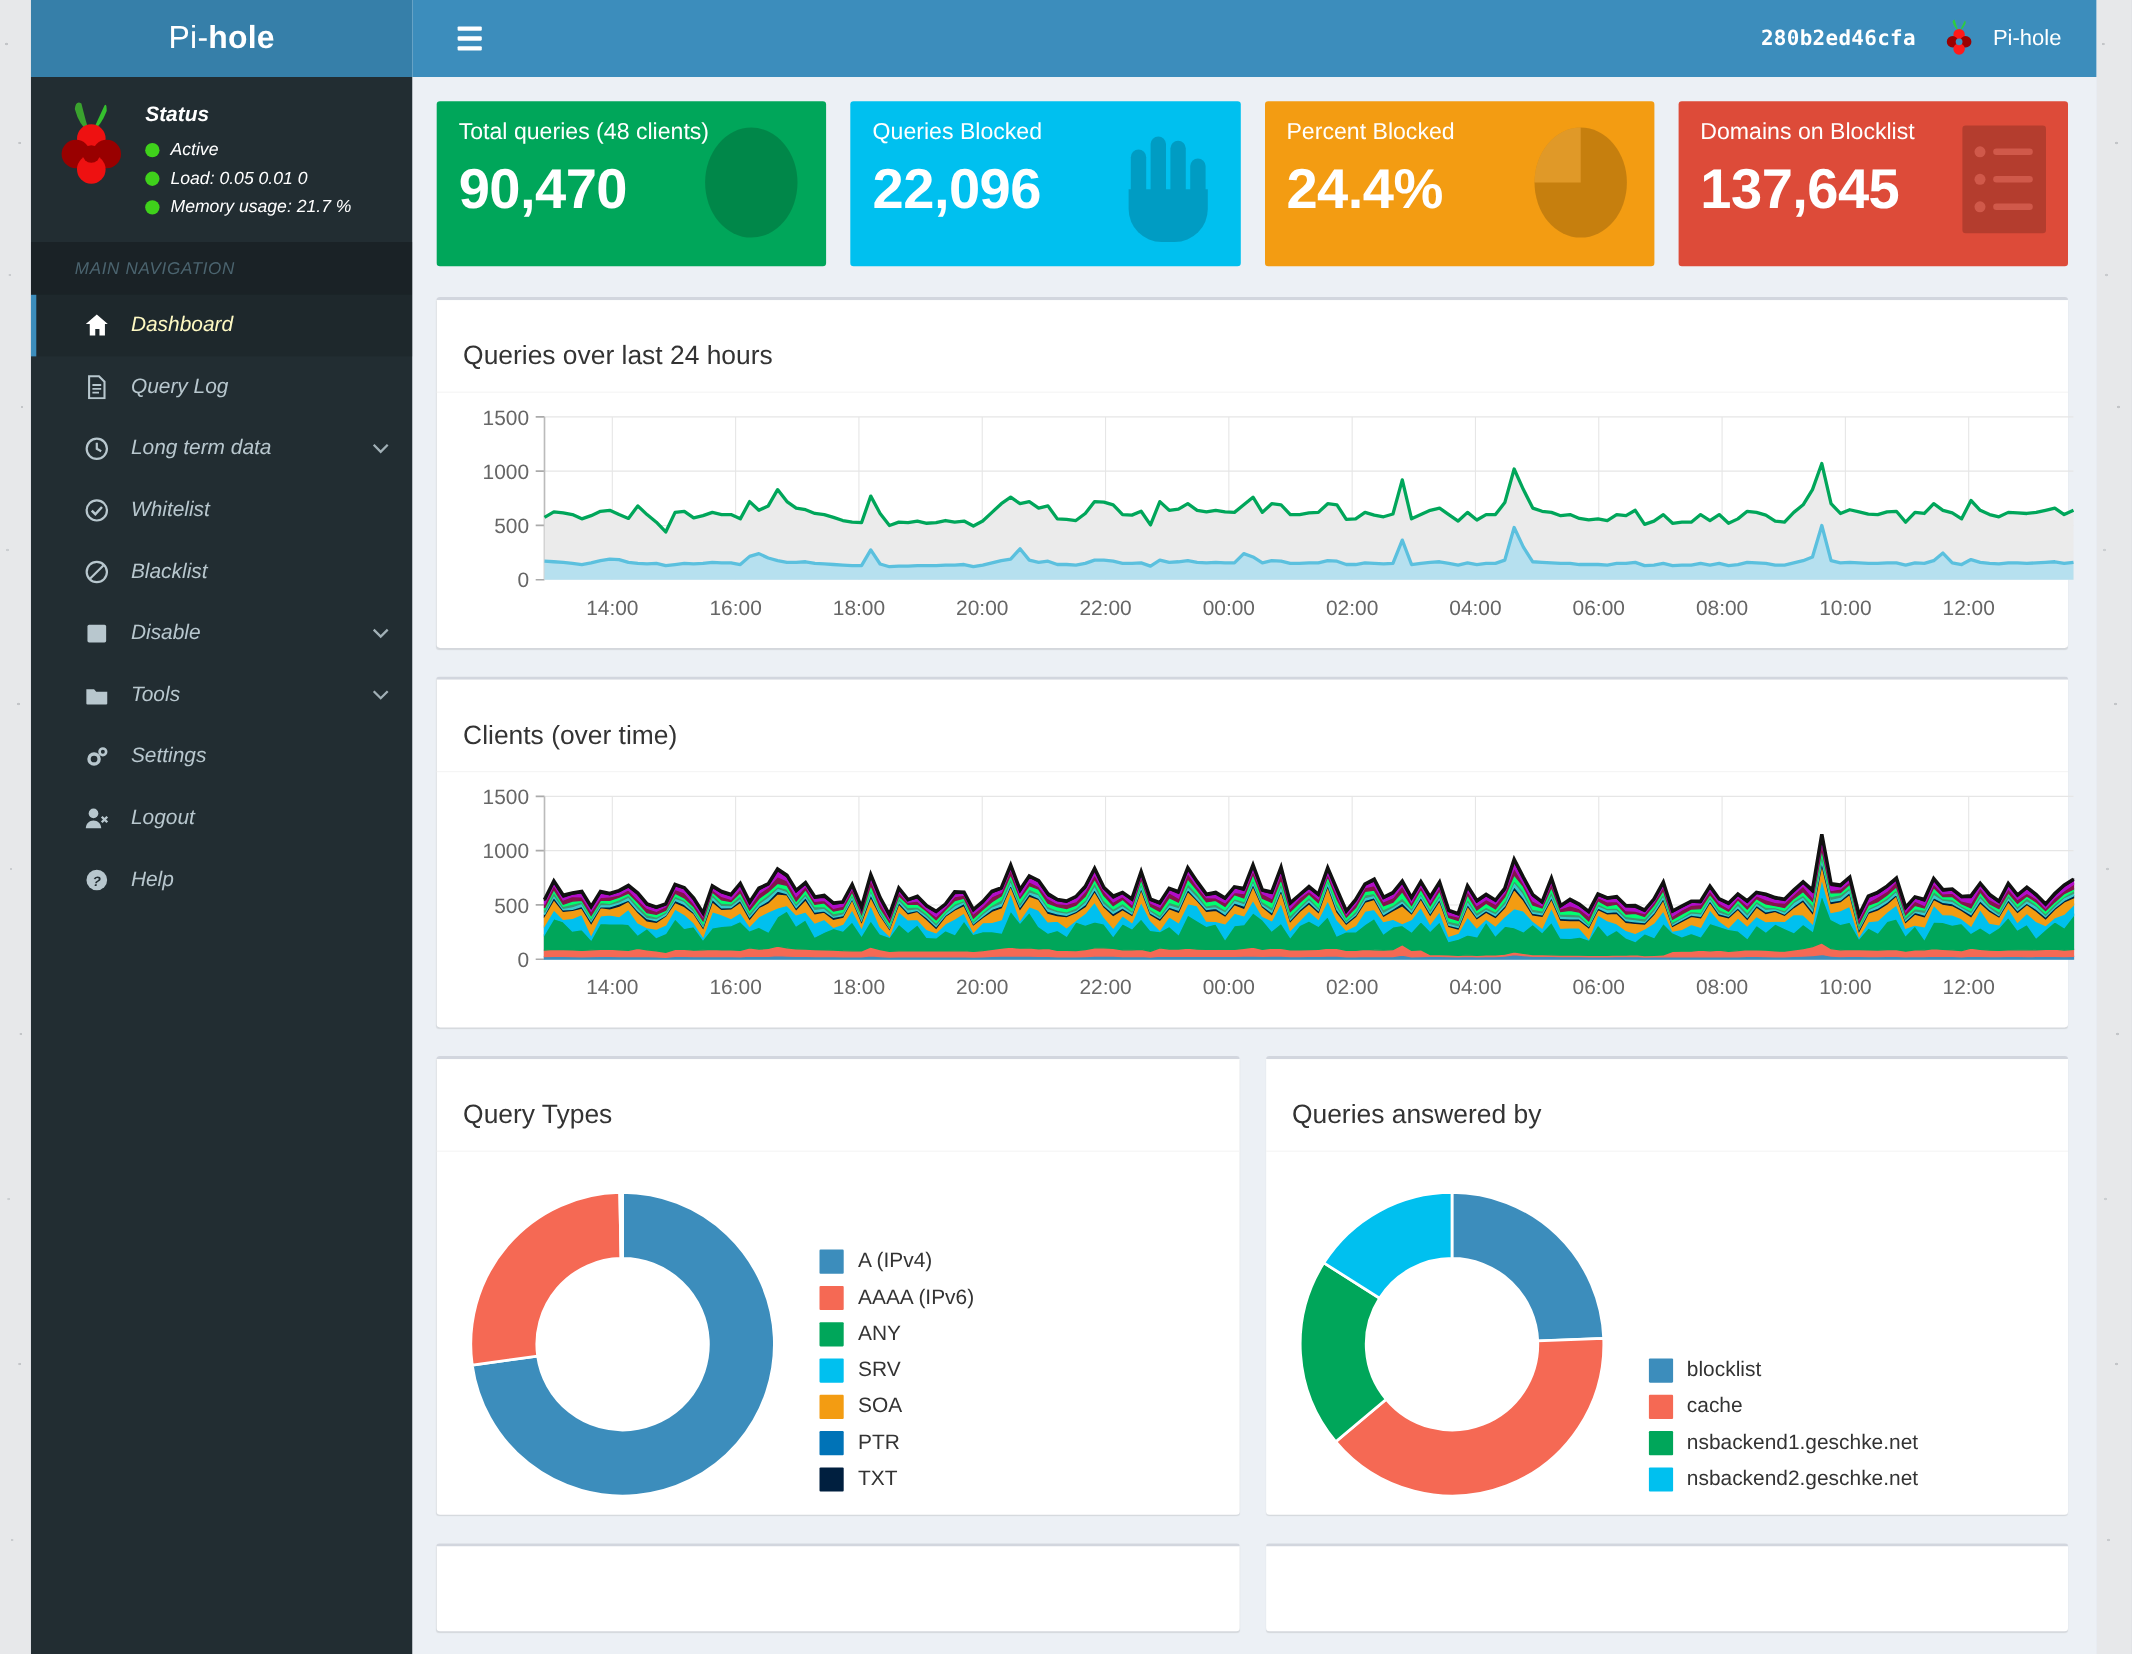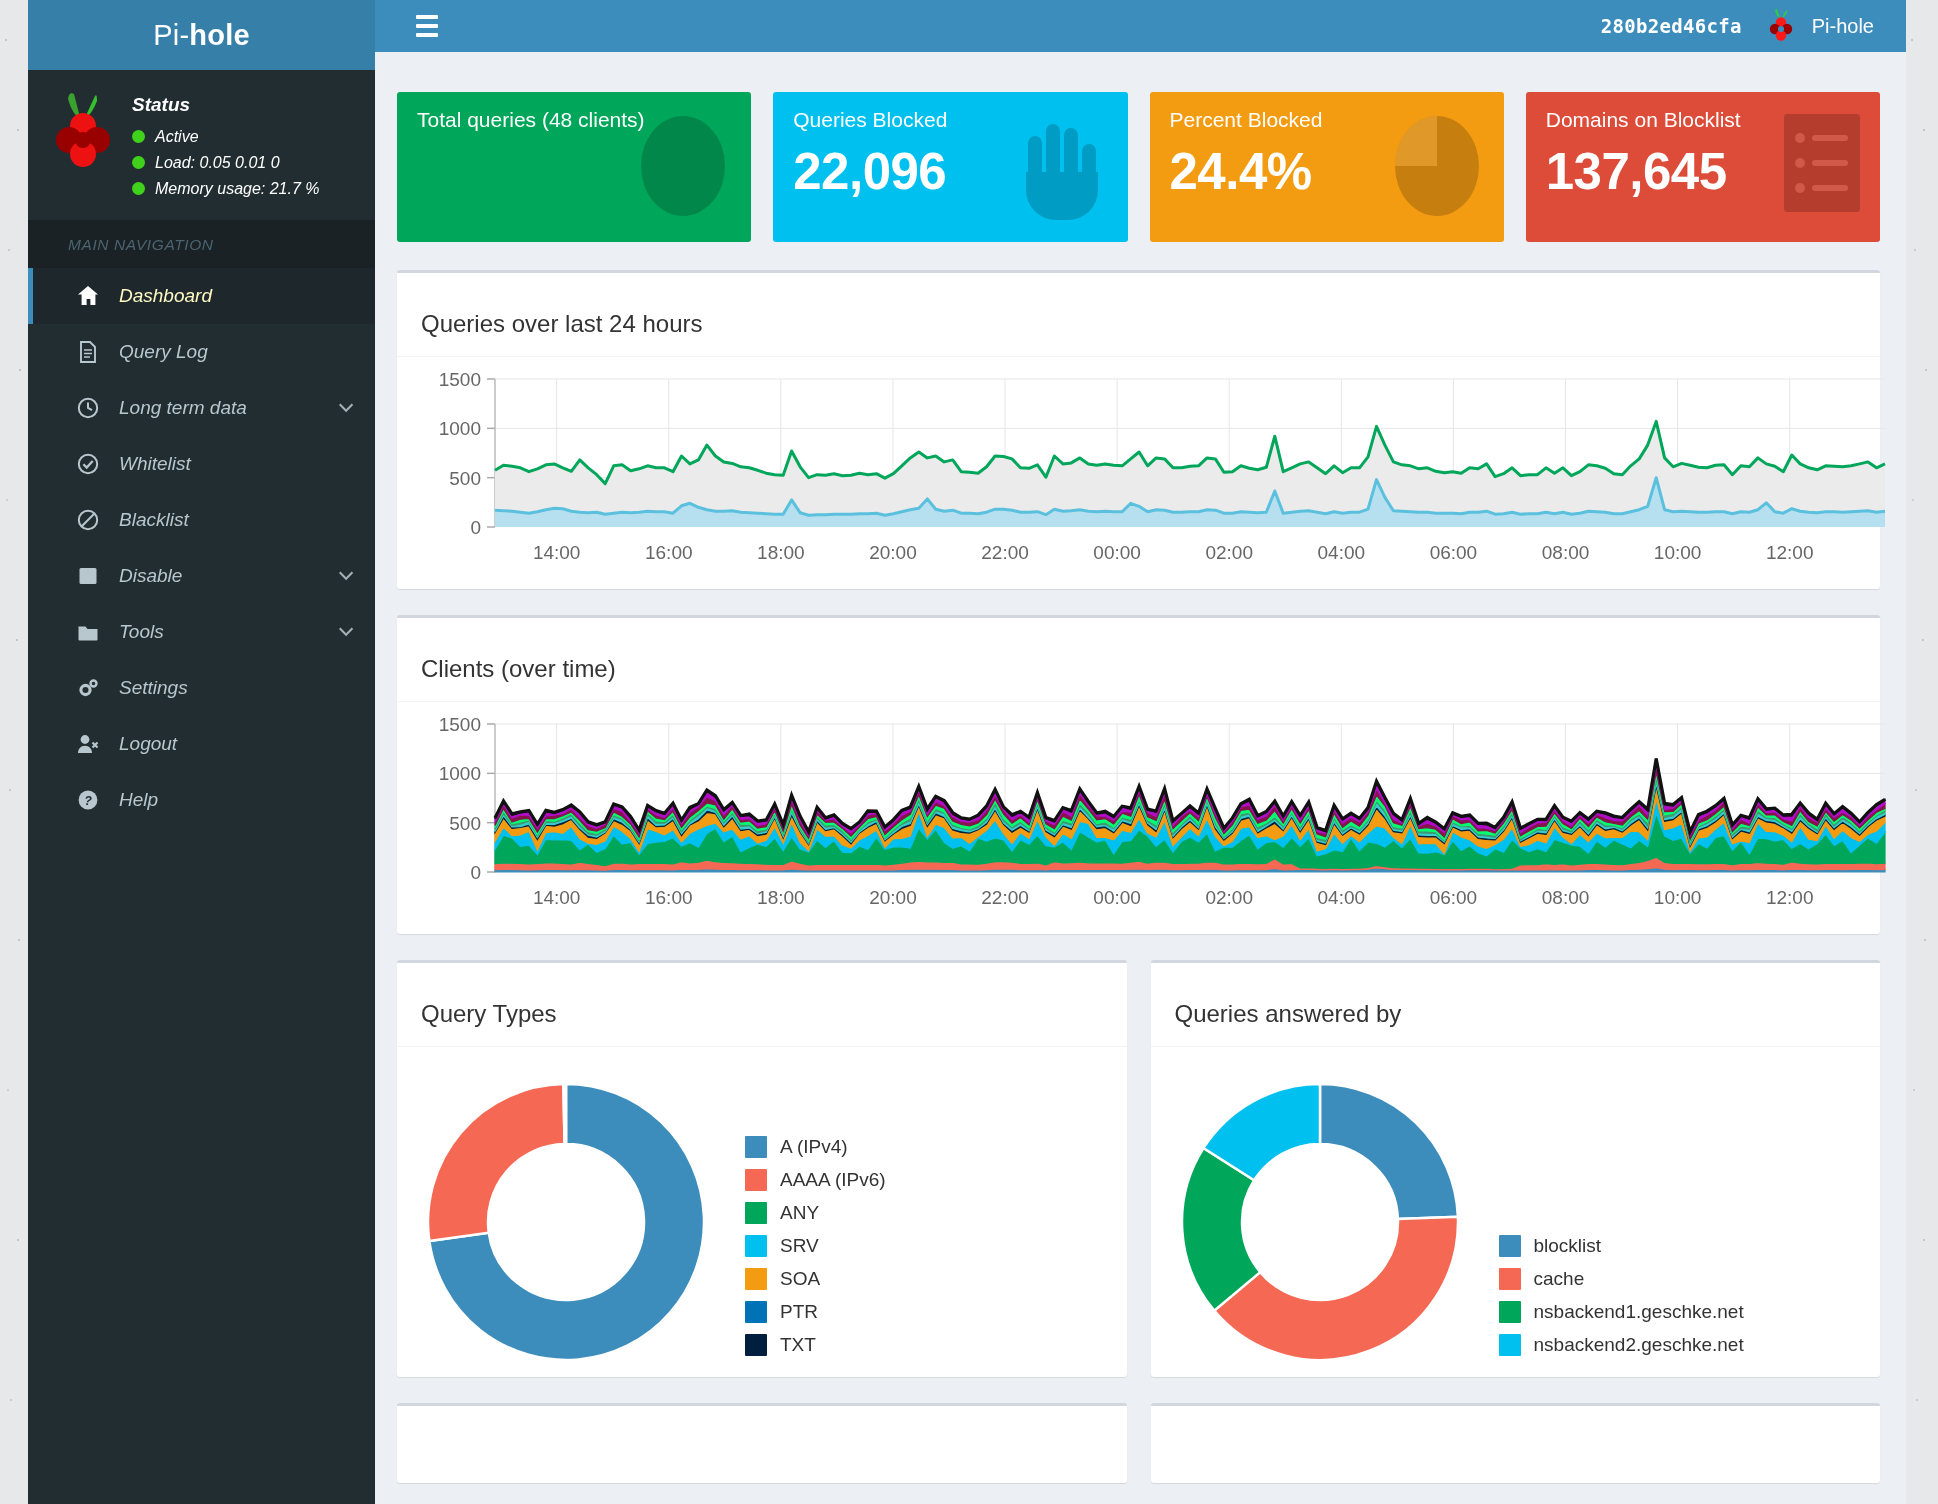--- a/index.html
+++ b/index.html
@@ -37,21 +37,21 @@
   
   .header { position: absolute; left: 0; top: 0; right: 0; height: 70px; }
   .brand {
     position: absolute; left: 0; top: 0; width: 347px; height: 70px;
     background: #367fa9; color: #fff;
     display: flex; align-items: center; justify-content: center;
     font-size: 29px; font-weight: 300; letter-spacing: .2px;
   }
   .brand b { font-weight: 700; }
   .navbar {
-    position: absolute; left: 347px; top: 0; right: 0; height: 52px;
+    position: absolute; left: 347px; top: 0; right: 0; height: 70px;
     background: #3c8dbc; display: flex; align-items: center;
   }
   .hamburger {
     width: 56px; height: 70px; display: flex; flex-direction: column;
     align-items: center; justify-content: center; gap: 5px; margin-left: 24px; cursor: pointer;
   }
   .hamburger span { display: block; width: 22px; height: 4px; background: #fff; border-radius: 1px; }
   .navbar-right {
     margin-left: auto; display: flex; align-items: center; gap: 22px; padding-right: 32px;
   }
@@ -316,20 +316,21 @@
   <div class="content">
 
     <div class="stats-row" id="stats-row">
         <div class="stat-card" style="background: rgb(0, 166, 90);">
           <div class="stat-icon">
             <svg width="108" height="112" viewBox="0 0 108 112" fill="#000">
               <ellipse cx="54" cy="56" rx="42" ry="50"></ellipse>
             </svg>
           </div>
           <div class="stat-label">Total queries (48 clients)</div>
+          <div class="stat-value">90,470</div>
         </div>
         <div class="stat-card" style="background: rgb(0, 192, 239);">
           <div class="stat-icon">
             <svg width="104" height="116" viewBox="0 0 104 116" fill="#000">
               <rect x="18" y="26" width="14" height="56" rx="7"></rect>
               <rect x="36" y="14" width="14" height="68" rx="7"></rect>
               <rect x="54" y="18" width="14" height="64" rx="7"></rect>
               <rect x="72" y="34" width="14" height="48" rx="7"></rect>
               <path d="M16 62h72v18a30 30 0 0 1-30 30H46a30 30 0 0 1-30-30Z"></path>
             </svg>

